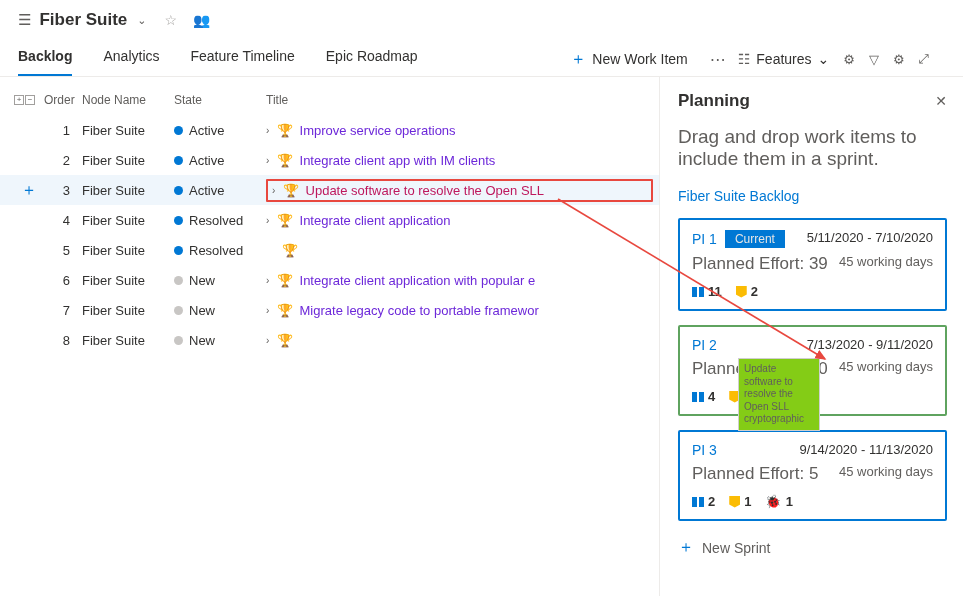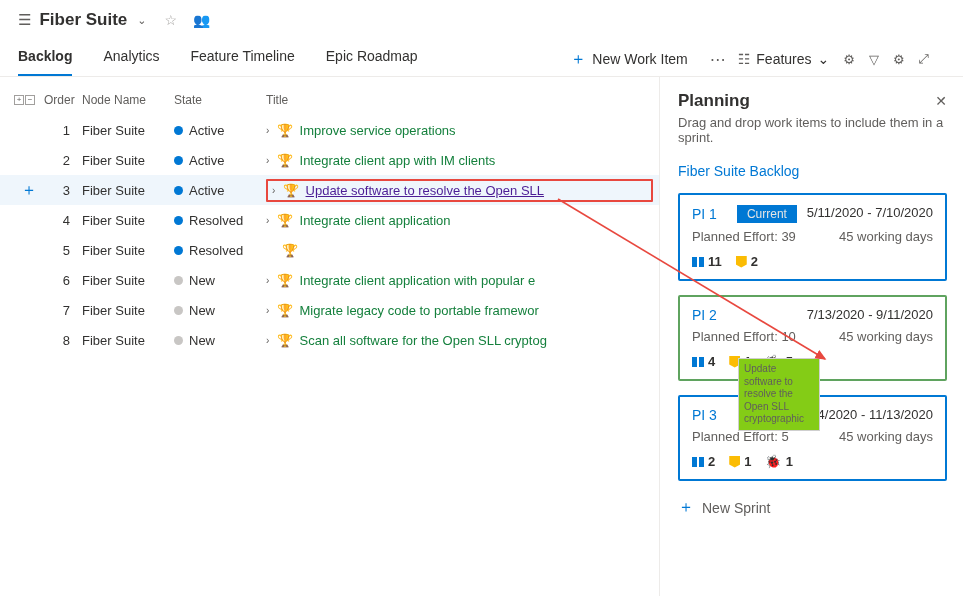--- a/index.html
+++ b/index.html
@@ -34,41 +34,41 @@
   .col-order { width: 38px; text-align: right; padding-right: 12px; }
   .col-node { width: 92px; }
   .col-state { width: 92px; display: flex; align-items: center; gap: 6px; }
   .col-title { flex: 1; display: flex; align-items: center; gap: 6px; overflow: hidden; white-space: nowrap; }
   .state-dot { width: 9px; height: 9px; border-radius: 50%; }
   .st-active { background: #0078d4; }
   .st-resolved { background: #0078d4; }
   .st-new { background: #c8c6c4; }
   .chev-r { color: #605e5c; font-size: 10px; padding-right: 2px; }
   .trophy { color: #7b4aa8; font-size: 13px; }
-  .grid-row .title-text { color: #15803d; }
+  .grid-row .title-text { color: #6d28d9; }
   .grid-row.selected { background: #eff6fc; }
-  .grid-row.selected .title-text { color: #4c1d95; text-decoration: underline; }
+  .grid-row.selected .title-text { color: #be185d; }
   .grid-row.boxed .col-title { border: 2px solid #e8483f; padding: 2px 4px; border-radius: 1px; margin-right: 6px; }
   .row-add { width: 30px; color: #0078d4; font-size: 16px; text-align: center; }
   
   .panel { width: 304px; border-left: 1px solid #edebe9; padding: 14px 16px 10px 18px; overflow: hidden; }
   .phead { display: flex; align-items: center; justify-content: space-between; }
   .phead h2 { font-size: 17px; font-weight: 600; }
   .close { font-size: 14px; color: #605e5c; cursor: pointer; }
-  .psub { font-size: 13px; color: #605e5c; margin-top: 4px; }
+  .psub { font-size: 19px; color: #605e5c; margin-top: 15px; }
   .backlog-link { color: #0078d4; font-size: 14px; margin-top: 18px; display: block; }
   
   .sprint { border: 2px solid #0078d4; border-radius: 2px; padding: 10px 12px 10px; margin-top: 14px; position: relative; }
   .sprint.green { border-color: #5fa35f; }
   .sprint-top { display: flex; justify-content: space-between; align-items: flex-start; }
-  .sp-left { display: flex; align-items: center; gap: 20px; }
+  .sp-left { display: flex; align-items: center; gap: 8px; }
   .sp-name { color: #0078d4; font-size: 14px; }
   .badge-current { background: #0078d4; color: #e5e5e5; font-size: 12px; padding: 2px 10px; border-radius: 0; }
   .sp-dates { font-size: 13px; text-align: right; }
-  .sp-effort { color: #605e5c; font-size: 13px; margin-top: 6px; }
+  .sp-effort { color: #605e5c; font-size: 17px; margin-top: 6px; }
   .sp-days { color: #605e5c; font-size: 13px; text-align: right; margin-top: 6px; }
   .sp-mid { display: flex; justify-content: space-between; }
   .sp-counts { display: flex; gap: 14px; margin-top: 10px; align-items: center; }
   .cnt { display: flex; align-items: center; gap: 4px; font-size: 13px; font-weight: 600; }
   .ic-book { width: 12px; height: 10px; background: #0078d4; display: inline-block; position: relative; }
   .ic-book::after { content: ""; position: absolute; left: 5px; top: 0; bottom: 0; width: 2px; background: #fff; }
   .ic-badge { width: 11px; height: 12px; background: #fbbc04; display: inline-block; clip-path: polygon(0 0,100% 0,100% 75%,50% 100%,0 75%); }
   .ic-bug { color: #d13438; font-size: 13px; }
   
   .new-sprint { display: flex; align-items: center; gap: 8px; color: #605e5c; font-size: 14px; margin-top: 16px; cursor: pointer; }
@@ -228,21 +228,20 @@
           <div class="row-add"></div>
           <div class="col-order">8</div>
           <div class="col-node">Fiber Suite</div>
           <div class="col-state">
             <span class="state-dot st-new"></span>
             <span>New</span>
           </div>
           <div class="col-title">
             <span class="chev-r">›</span>
             <span class="trophy">🏆</span>
-            <span class="title-text">Scan all software for the Open SLL cryptog</span>
           </div>
         </div>
       </div>
   </div>
 
   <div class="panel">
     <div class="phead">
       <h2>Planning</h2>
       <span class="close">✕</span>
     </div>

